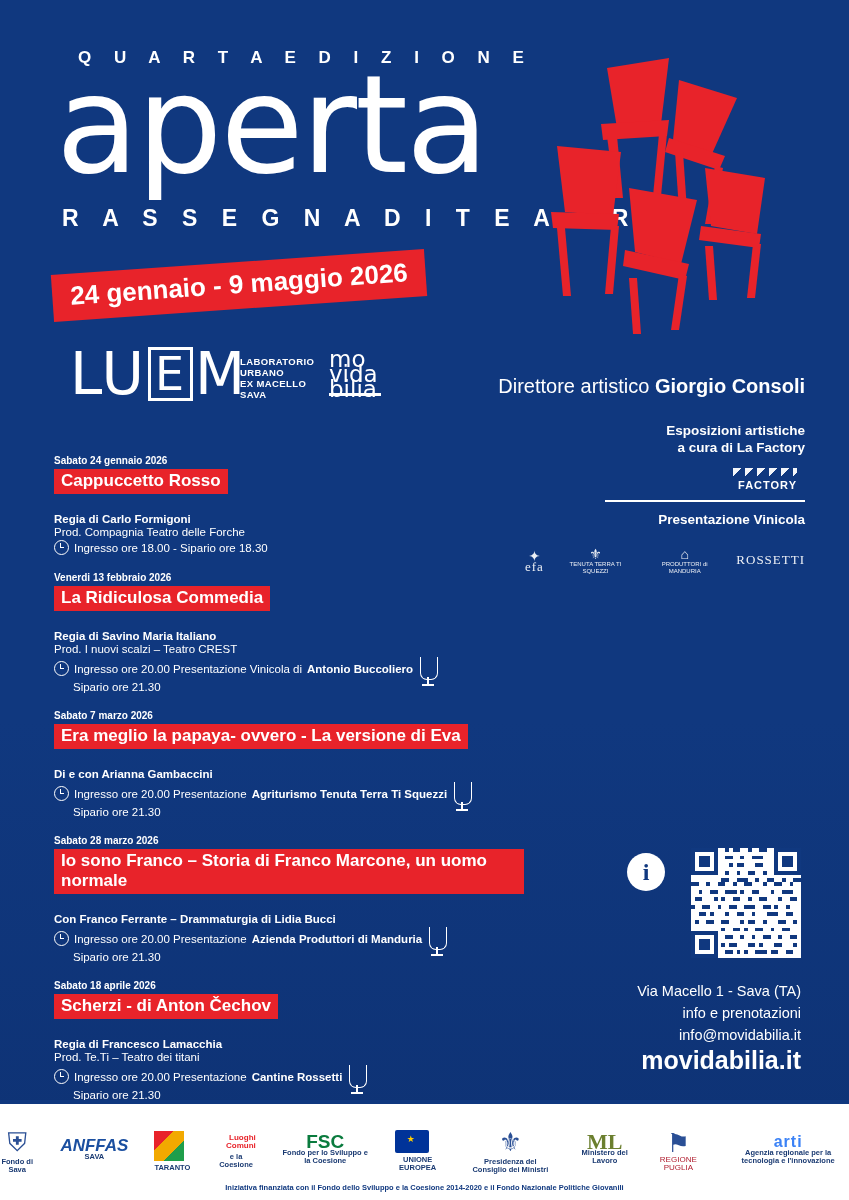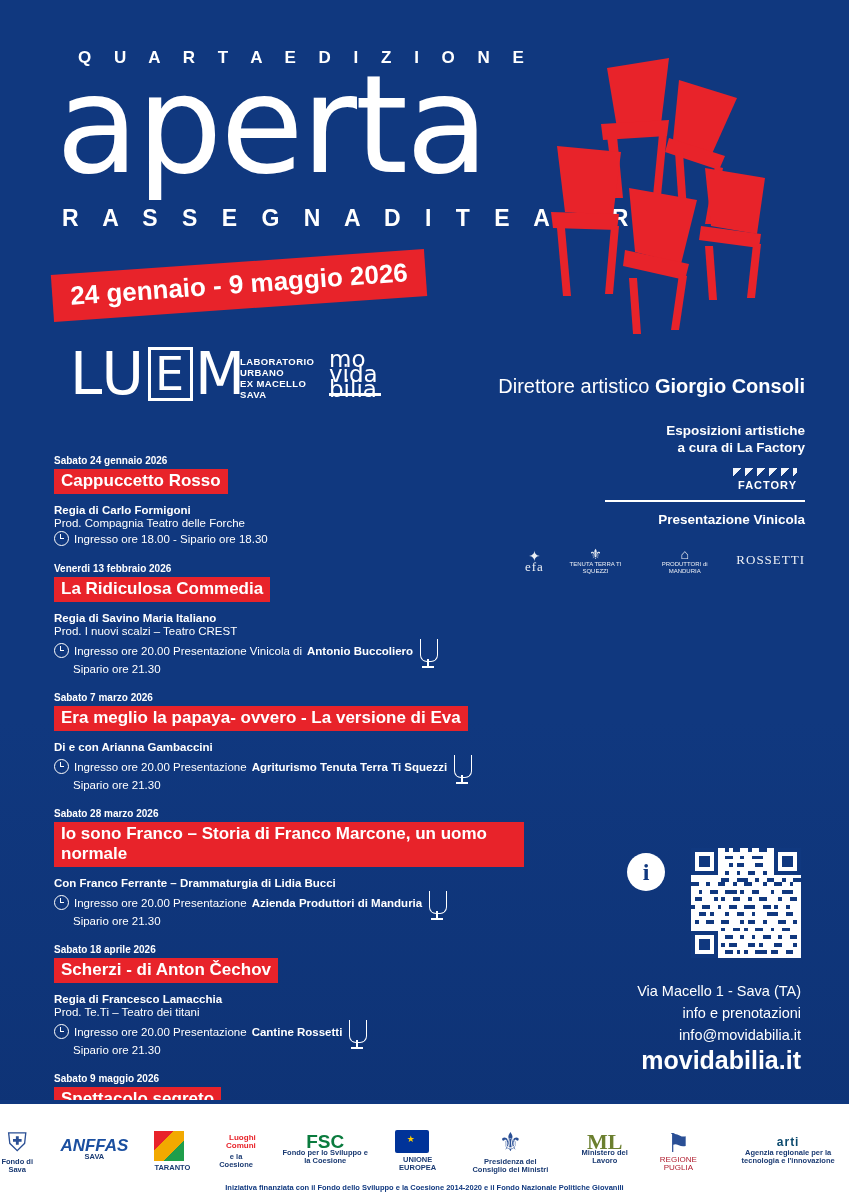--- a/index.html
+++ b/index.html
@@ -105,21 +105,21 @@
   }
   .sp{color:#ffffff;text-align:center;font-size:6px;line-height:7px;opacity:.92;}
   .sp .big{font-size:13px;font-family:"Liberation Serif",serif;letter-spacing:1px;}
   .sp .crest{font-size:14px;display:block;line-height:14px;}
   
   .program{position:absolute;left:54px;top:455px;width:470px;color:#ffffff;}
   .ev{margin-bottom:17px;}
   .ev .date{font-size:10px;font-weight:bold;margin-bottom:3px;}
   .ev .title{
     display:inline-block;background:#e8232a;color:#ffffff;
-    font-size:17px;font-weight:bold;padding:2px 7px 3px 7px;margin-bottom:8px;
+    font-size:17px;font-weight:bold;padding:2px 7px 3px 7px;margin-bottom:17px;
   }
   .ev .regia{font-size:11.5px;font-weight:bold;margin-top:2px;}
   .ev .prod{font-size:11.5px;margin-top:1px;}
   .ev .line{font-size:11.5px;margin-top:2px;display:flex;align-items:center;gap:5px;}
   .ev .line b{font-weight:bold;}
   .ev .sipario{font-size:11.5px;margin-top:1px;margin-left:19px;}
   .clock{
     width:13px;height:13px;border:1.6px solid #ffffff;border-radius:50%;
     display:inline-block;position:relative;flex:none;
   }
@@ -160,21 +160,21 @@
   .f{text-align:center;font-size:7px;line-height:8px;}
   .f .nm{font-weight:bold;font-size:7.5px;margin-top:3px;color:#1a3a72;}
   .crestbig{font-size:26px;line-height:26px;color:#2a4f95;}
   .anffas{color:#1b4fa0;font-weight:bold;font-size:17px;font-style:italic;}
   .tarbox{width:30px;height:30px;background:linear-gradient(135deg,#e8232a 0 33%,#f2a900 33% 66%,#1f9e4b 66%);}
   .fsc{font-weight:bold;font-size:19px;color:#0a7b3e;}
   .eu{width:34px;height:23px;background:#003399;border-radius:2px;position:relative;}
   .eu::after{content:"★";color:#ffcc00;font-size:9px;position:absolute;left:12px;top:5px;}
   .ml{font-family:"Liberation Serif",serif;font-size:22px;color:#6b7f2f;font-weight:bold;}
   .reg{font-size:8px;font-weight:normal;color:#b01c2e;}
-  .arti{font-size:12px;font-weight:bold;color:#0c4a6e;letter-spacing:1px;}
+  .arti{font-size:16px;font-weight:bold;color:#3b82f6;letter-spacing:1px;}
   .f-note{
     position:absolute;left:0;bottom:8px;width:849px;text-align:center;
     font-size:7.5px;color:#10387f;font-weight:bold;
   }
   .longhi{color:#e8232a;font-weight:bold;font-size:8px;text-align:right;}
 </style>
 </head>
 <body>
 
 <div class="poster">

